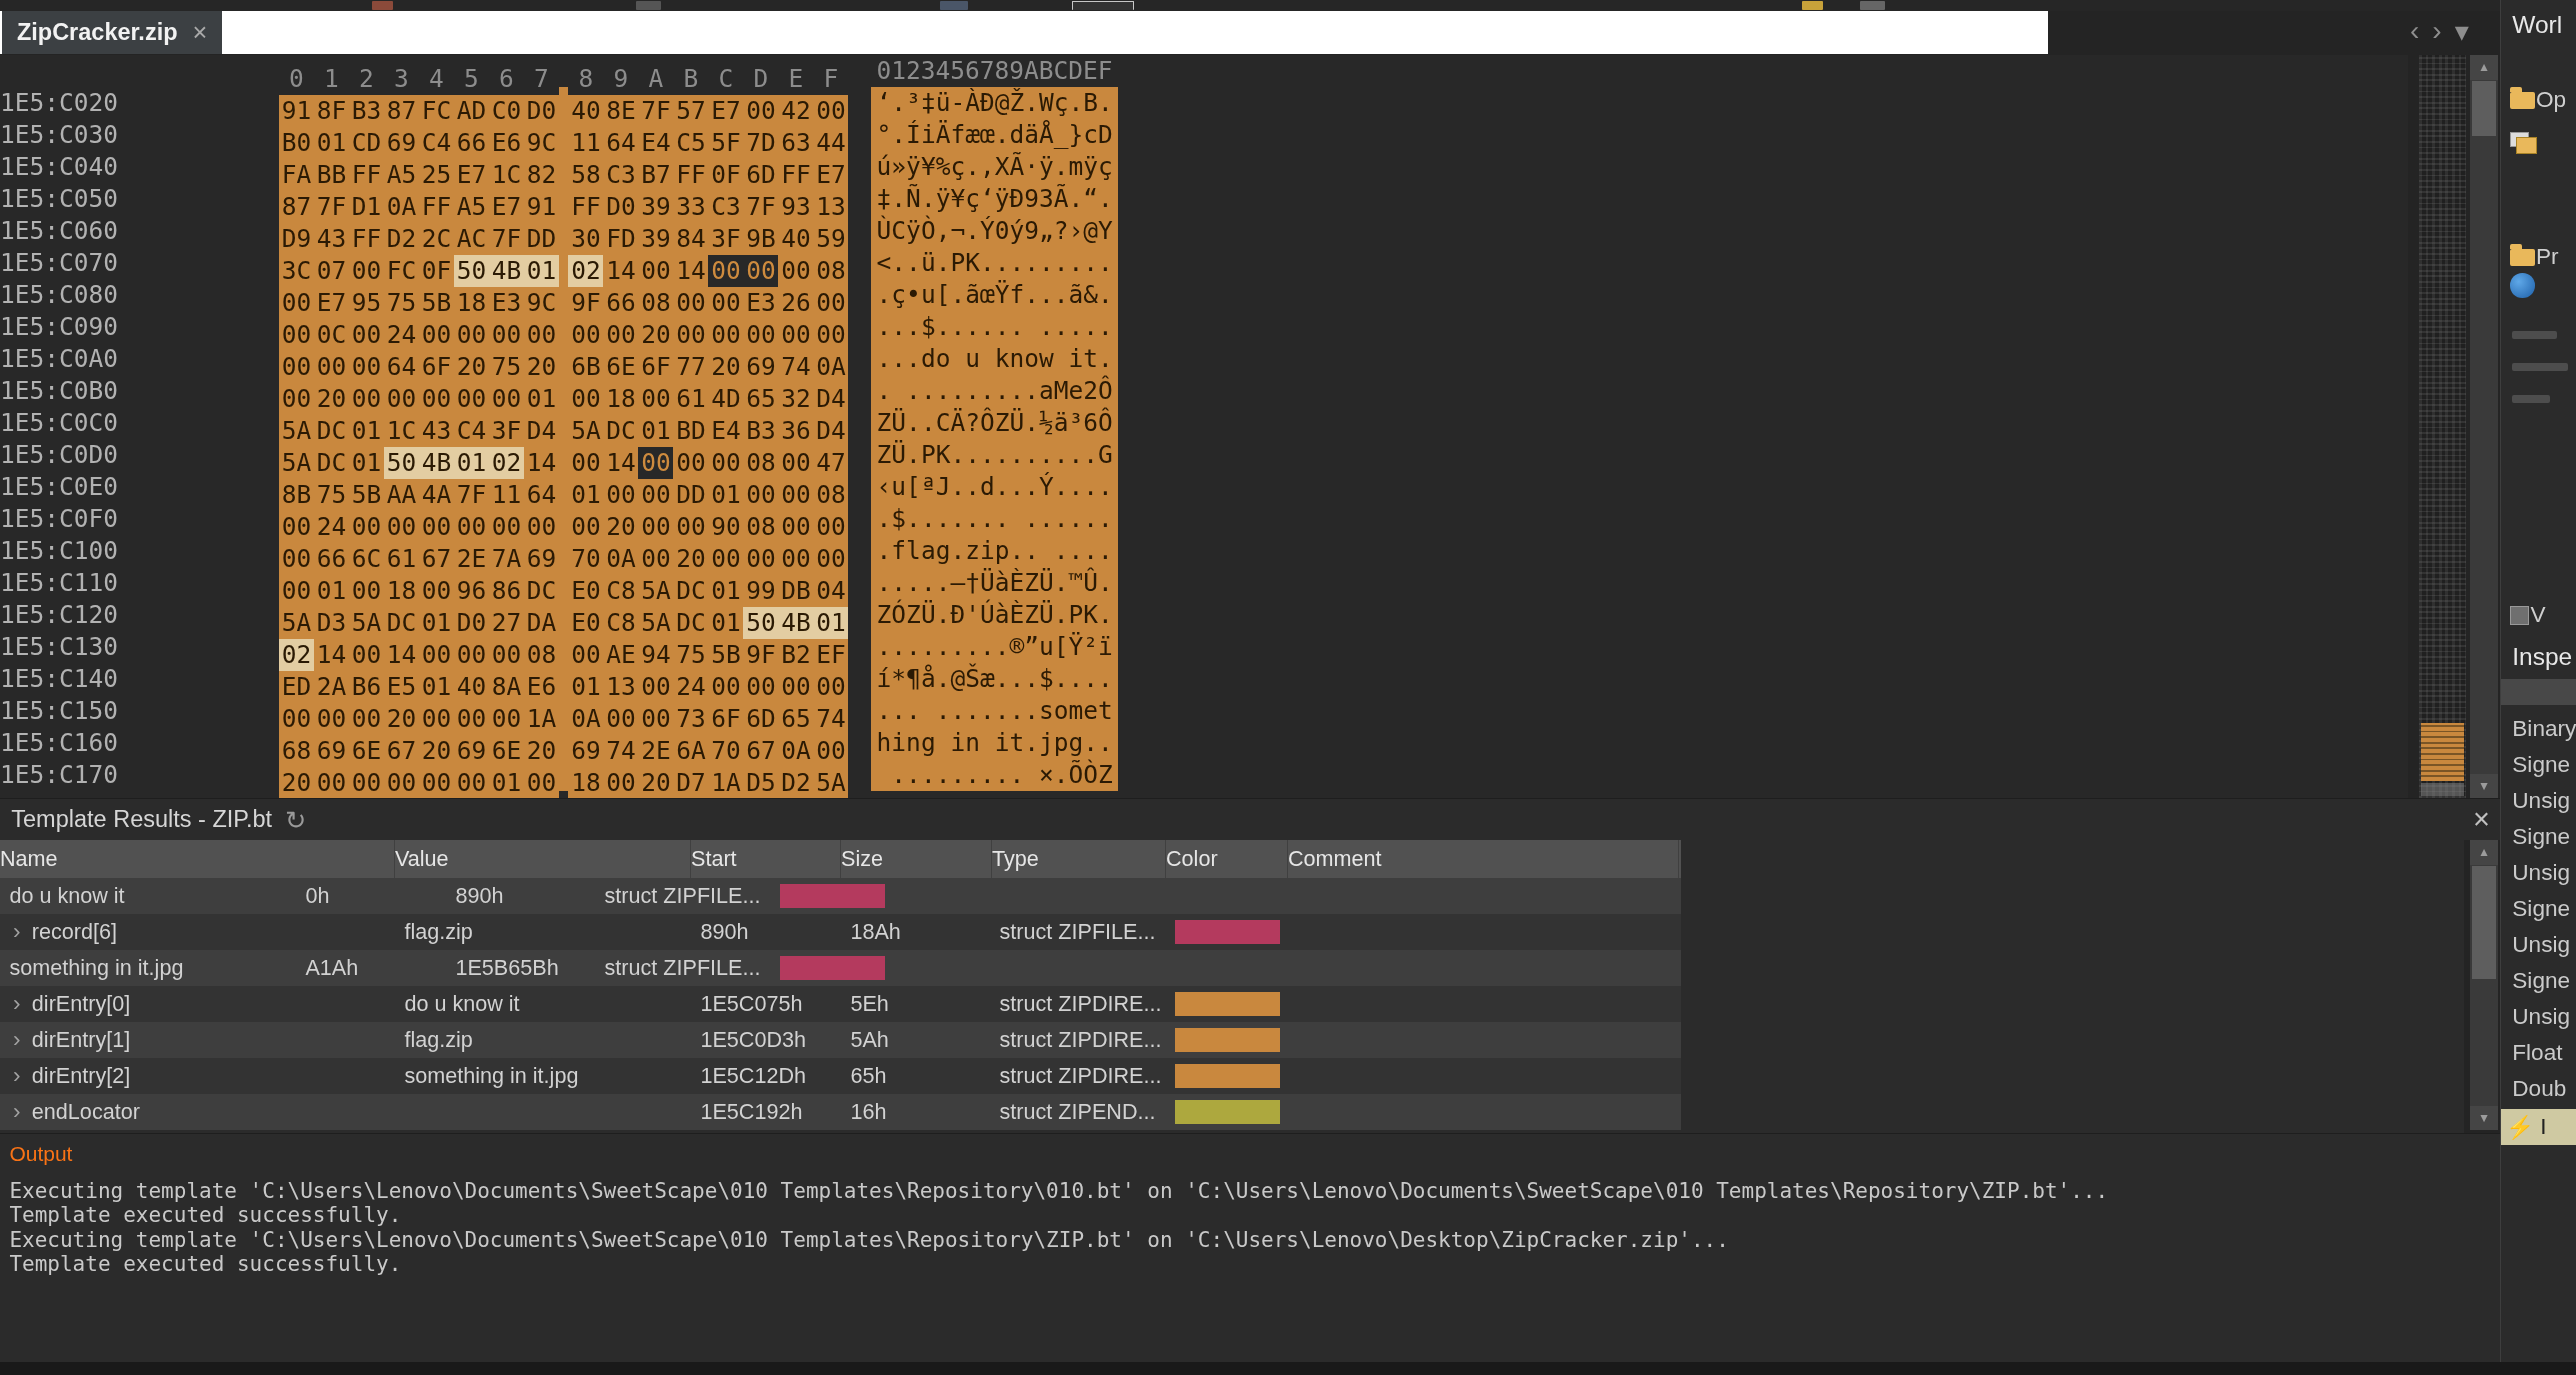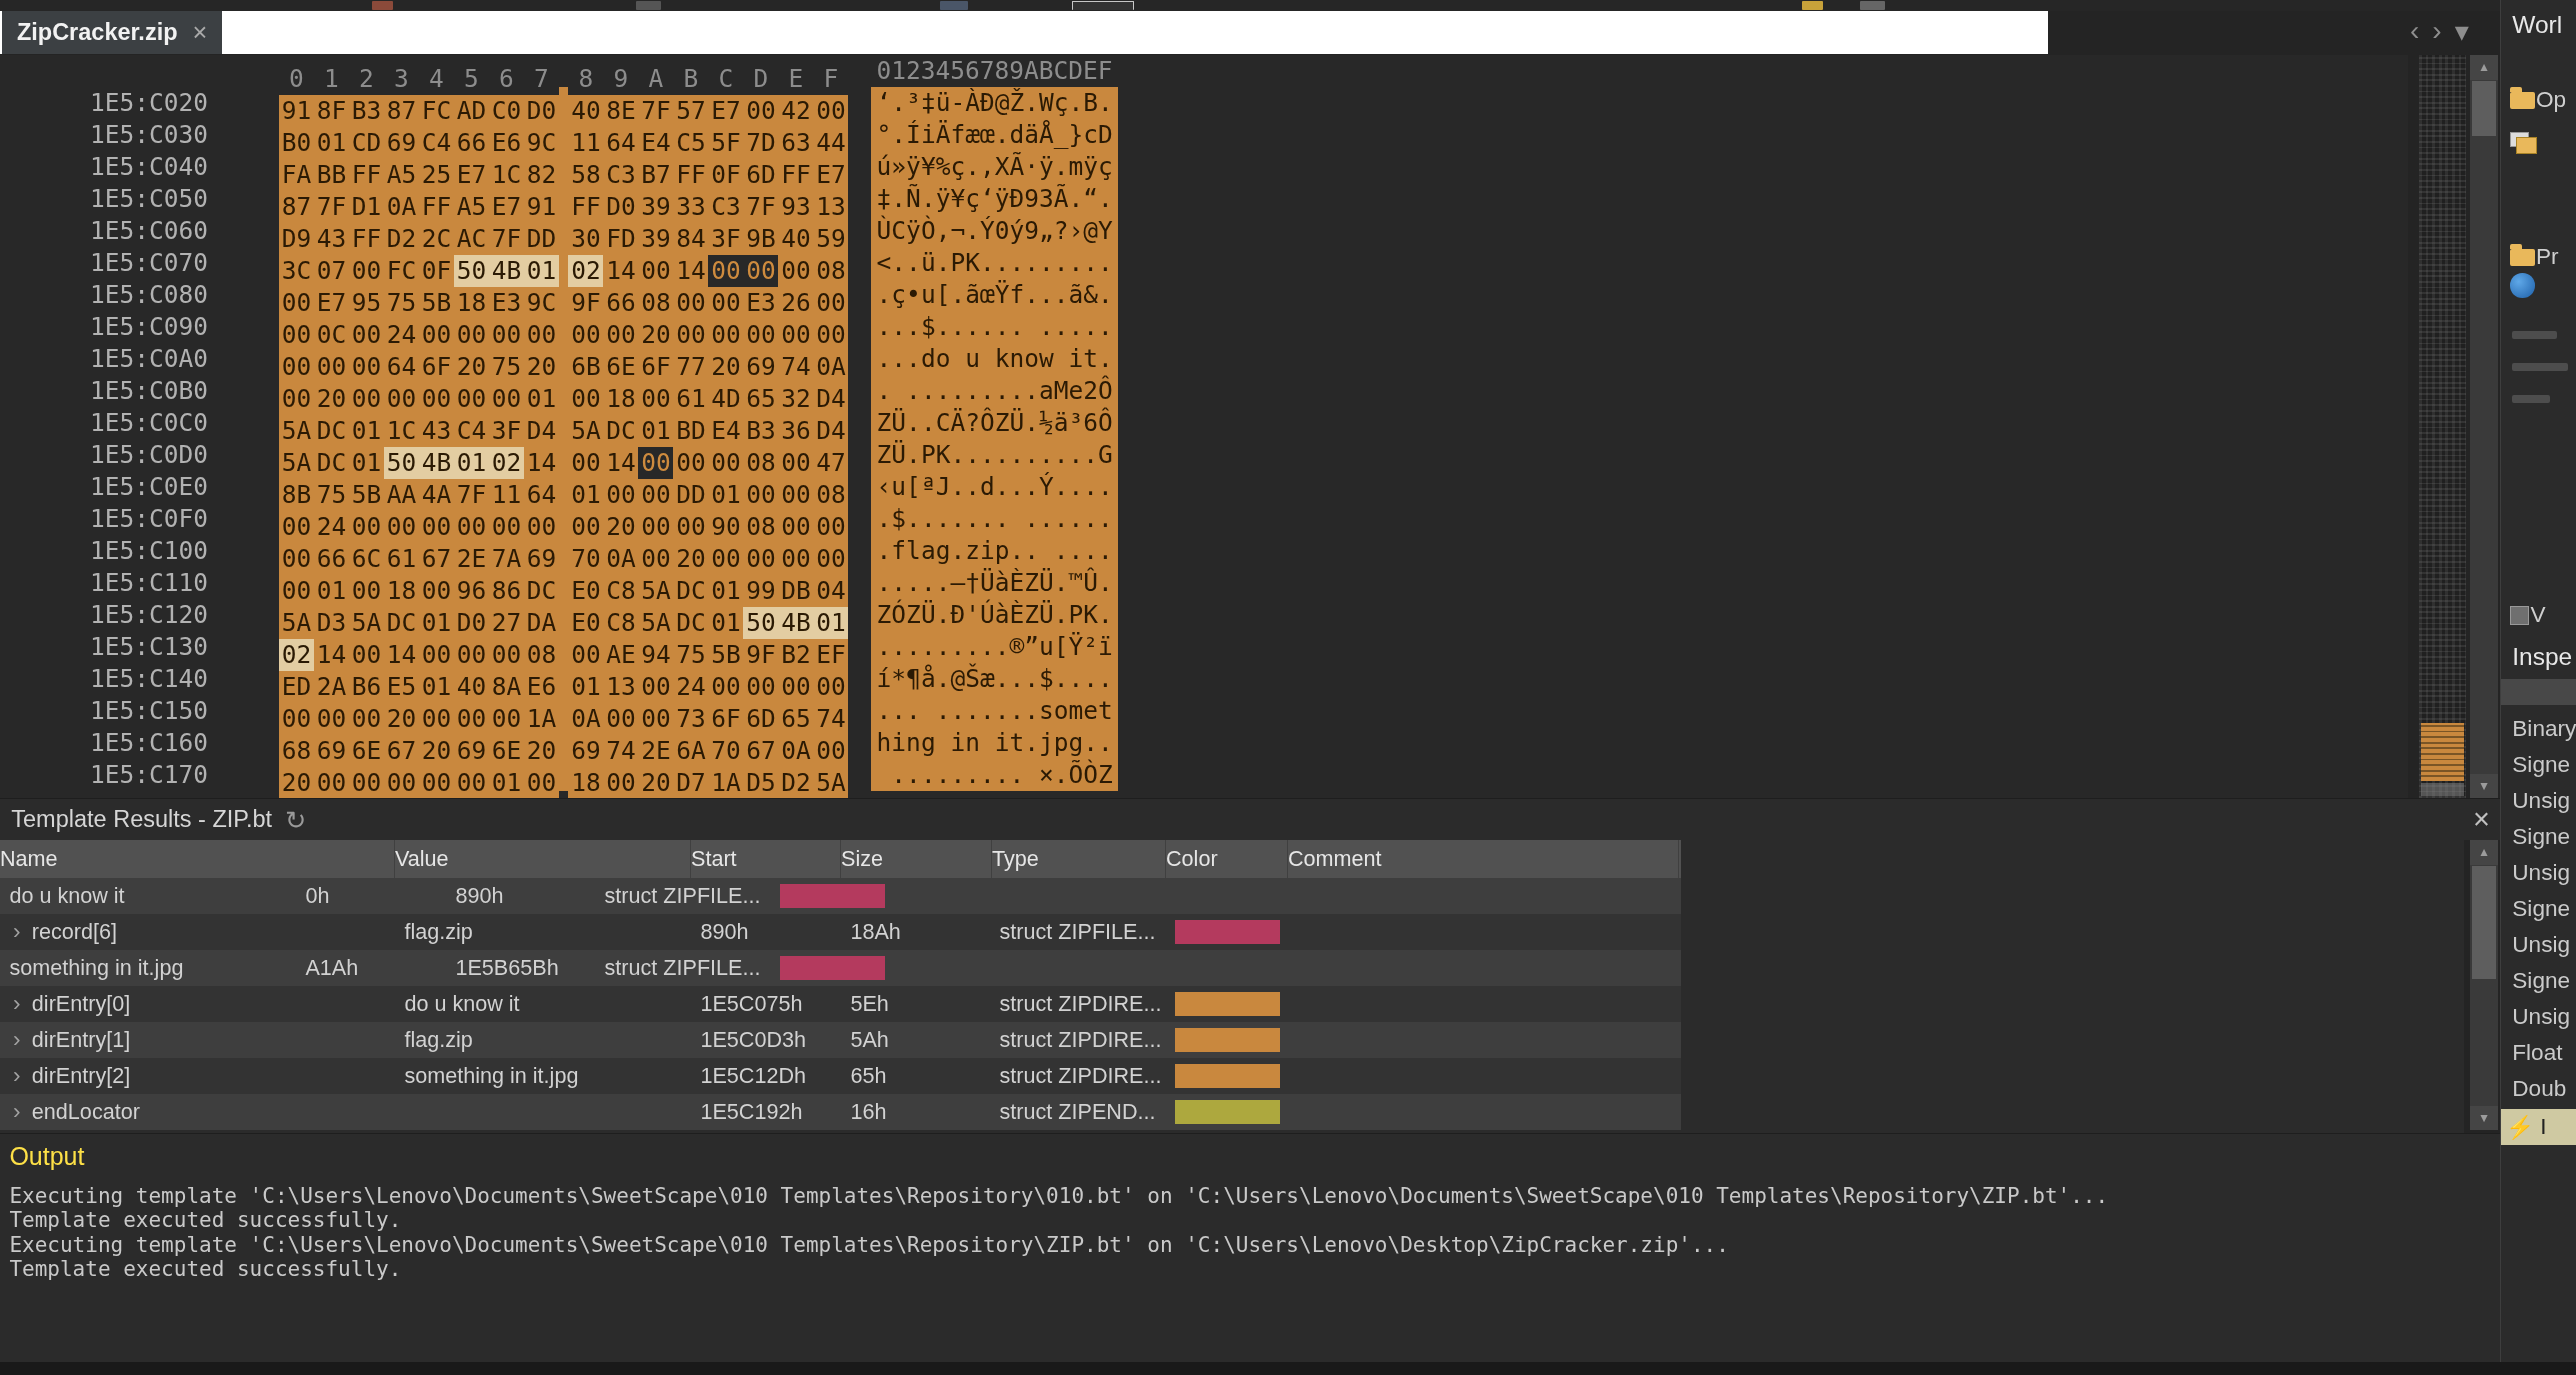--- a/index.html
+++ b/index.html
@@ -21,21 +21,21 @@
   .tab{position:absolute;left:1.9px;top:0;height:43px;background:#3c4043;display:flex;align-items:center;padding:0 15px}
   .tab-title{color:#f2f2f2;font-weight:bold;font-size:23.5px;white-space:nowrap}
   .tab-close{color:#a9a9a9;font-size:25.4px;margin-left:15px;line-height:1}
   .navicons{position:absolute;left:2410px;top:3.8px;display:flex;gap:13px;color:#8e8e8e;font-size:28px}
 
   
   #hexpane{position:absolute;left:0;top:55px;width:2408px;height:743px;background:#282828;
     font-family:"DejaVu Sans Mono",monospace;font-size:24.5px}
   .hexhead{display:flex;height:32px;line-height:32px;color:#8d8d8d;white-space:pre}
   .hexrow{display:flex;height:32px;line-height:32px;white-space:pre}
-  .addr{display:inline-block;width:279px;padding-left:90px;color:#b2b2b2}
+  .addr{display:inline-block;width:279px;color:#b2b2b2}
   .hcell{display:inline-block;width:35px;text-align:center}
   .hex-byte{display:inline-block;width:35px;text-align:center;background:#c9883e;color:#2b1a04}
   .hex-byte.pale{background:#e3cda2}
   .hex-byte.dim{background:transparent;color:#ce8b3e}
   .hex-gap{display:inline-block;width:9.4px;height:32px}
   .hex-gap-fill{background:#c9883e}
   .hex-ascii{display:inline-block;margin-left:22.6px;background:#c9883e;color:#2b1a04;padding:0 5.6px;white-space:pre}
   .asciihead{display:inline-block;margin-left:22.6px;padding:0 5.6px;color:#8d8d8d;white-space:pre}
 
   
@@ -75,21 +75,21 @@
   .col-type{width:174px}.col-color{width:122px}.col-comment{width:391px}
   .trow .col-name{padding-left:13px}
   .trow .col-value,.trow .col-start,.trow .col-size,.trow .col-comment{padding-left:9.4px}
   .trow .col-type{padding-left:7.5px}
   .trow .col-color{display:flex;align-items:center;justify-content:center}
   .chev{color:#a2a2a2;font-size:22.6px;margin-right:11.3px}
   .swatch{width:105px;height:24.5px}
 
   
   #outputpane{position:absolute;left:0;top:1133px;width:2576px;height:229px;background:#2b2b2b;border-top:0.9px solid #1e1e1e}
-  .out-title{margin:7.5px 0 0 9.4px;font-size:25px;color:#fde047}
+  .out-title{margin:7.5px 0 0 9.4px;font-size:21px;color:#f97316}
   #outlines{margin:13px 0 0 9.4px;font-family:"DejaVu Sans Mono",monospace;font-size:21px;line-height:24.5px;color:#c9c9c9;white-space:pre}
 
   
   #rightpanel{position:absolute;left:2500px;top:0;width:76px;height:1362px;background:#2b2b2b;border-left:0.9px solid #3e3e3e;overflow:hidden}
   .rp-title{position:absolute;left:11.3px;font-size:24.5px;color:#e8e8e8;white-space:nowrap}
   #ws-title{top:11.3px}
   #insp-title{top:643px}
   .tree-item{position:absolute;left:9.4px;display:flex;align-items:center;gap:1px;color:#cfcfcf;font-size:22.6px;white-space:nowrap}
   .folder{width:24.5px;height:17px;background:#e9b85b;border-radius:1.9px;position:relative;flex:none}
   .folder::before{content:'';position:absolute;top:-4.7px;left:0;width:11.3px;height:4.7px;background:#e9b85b;border-radius:1.9px 1.9px 0 0}

